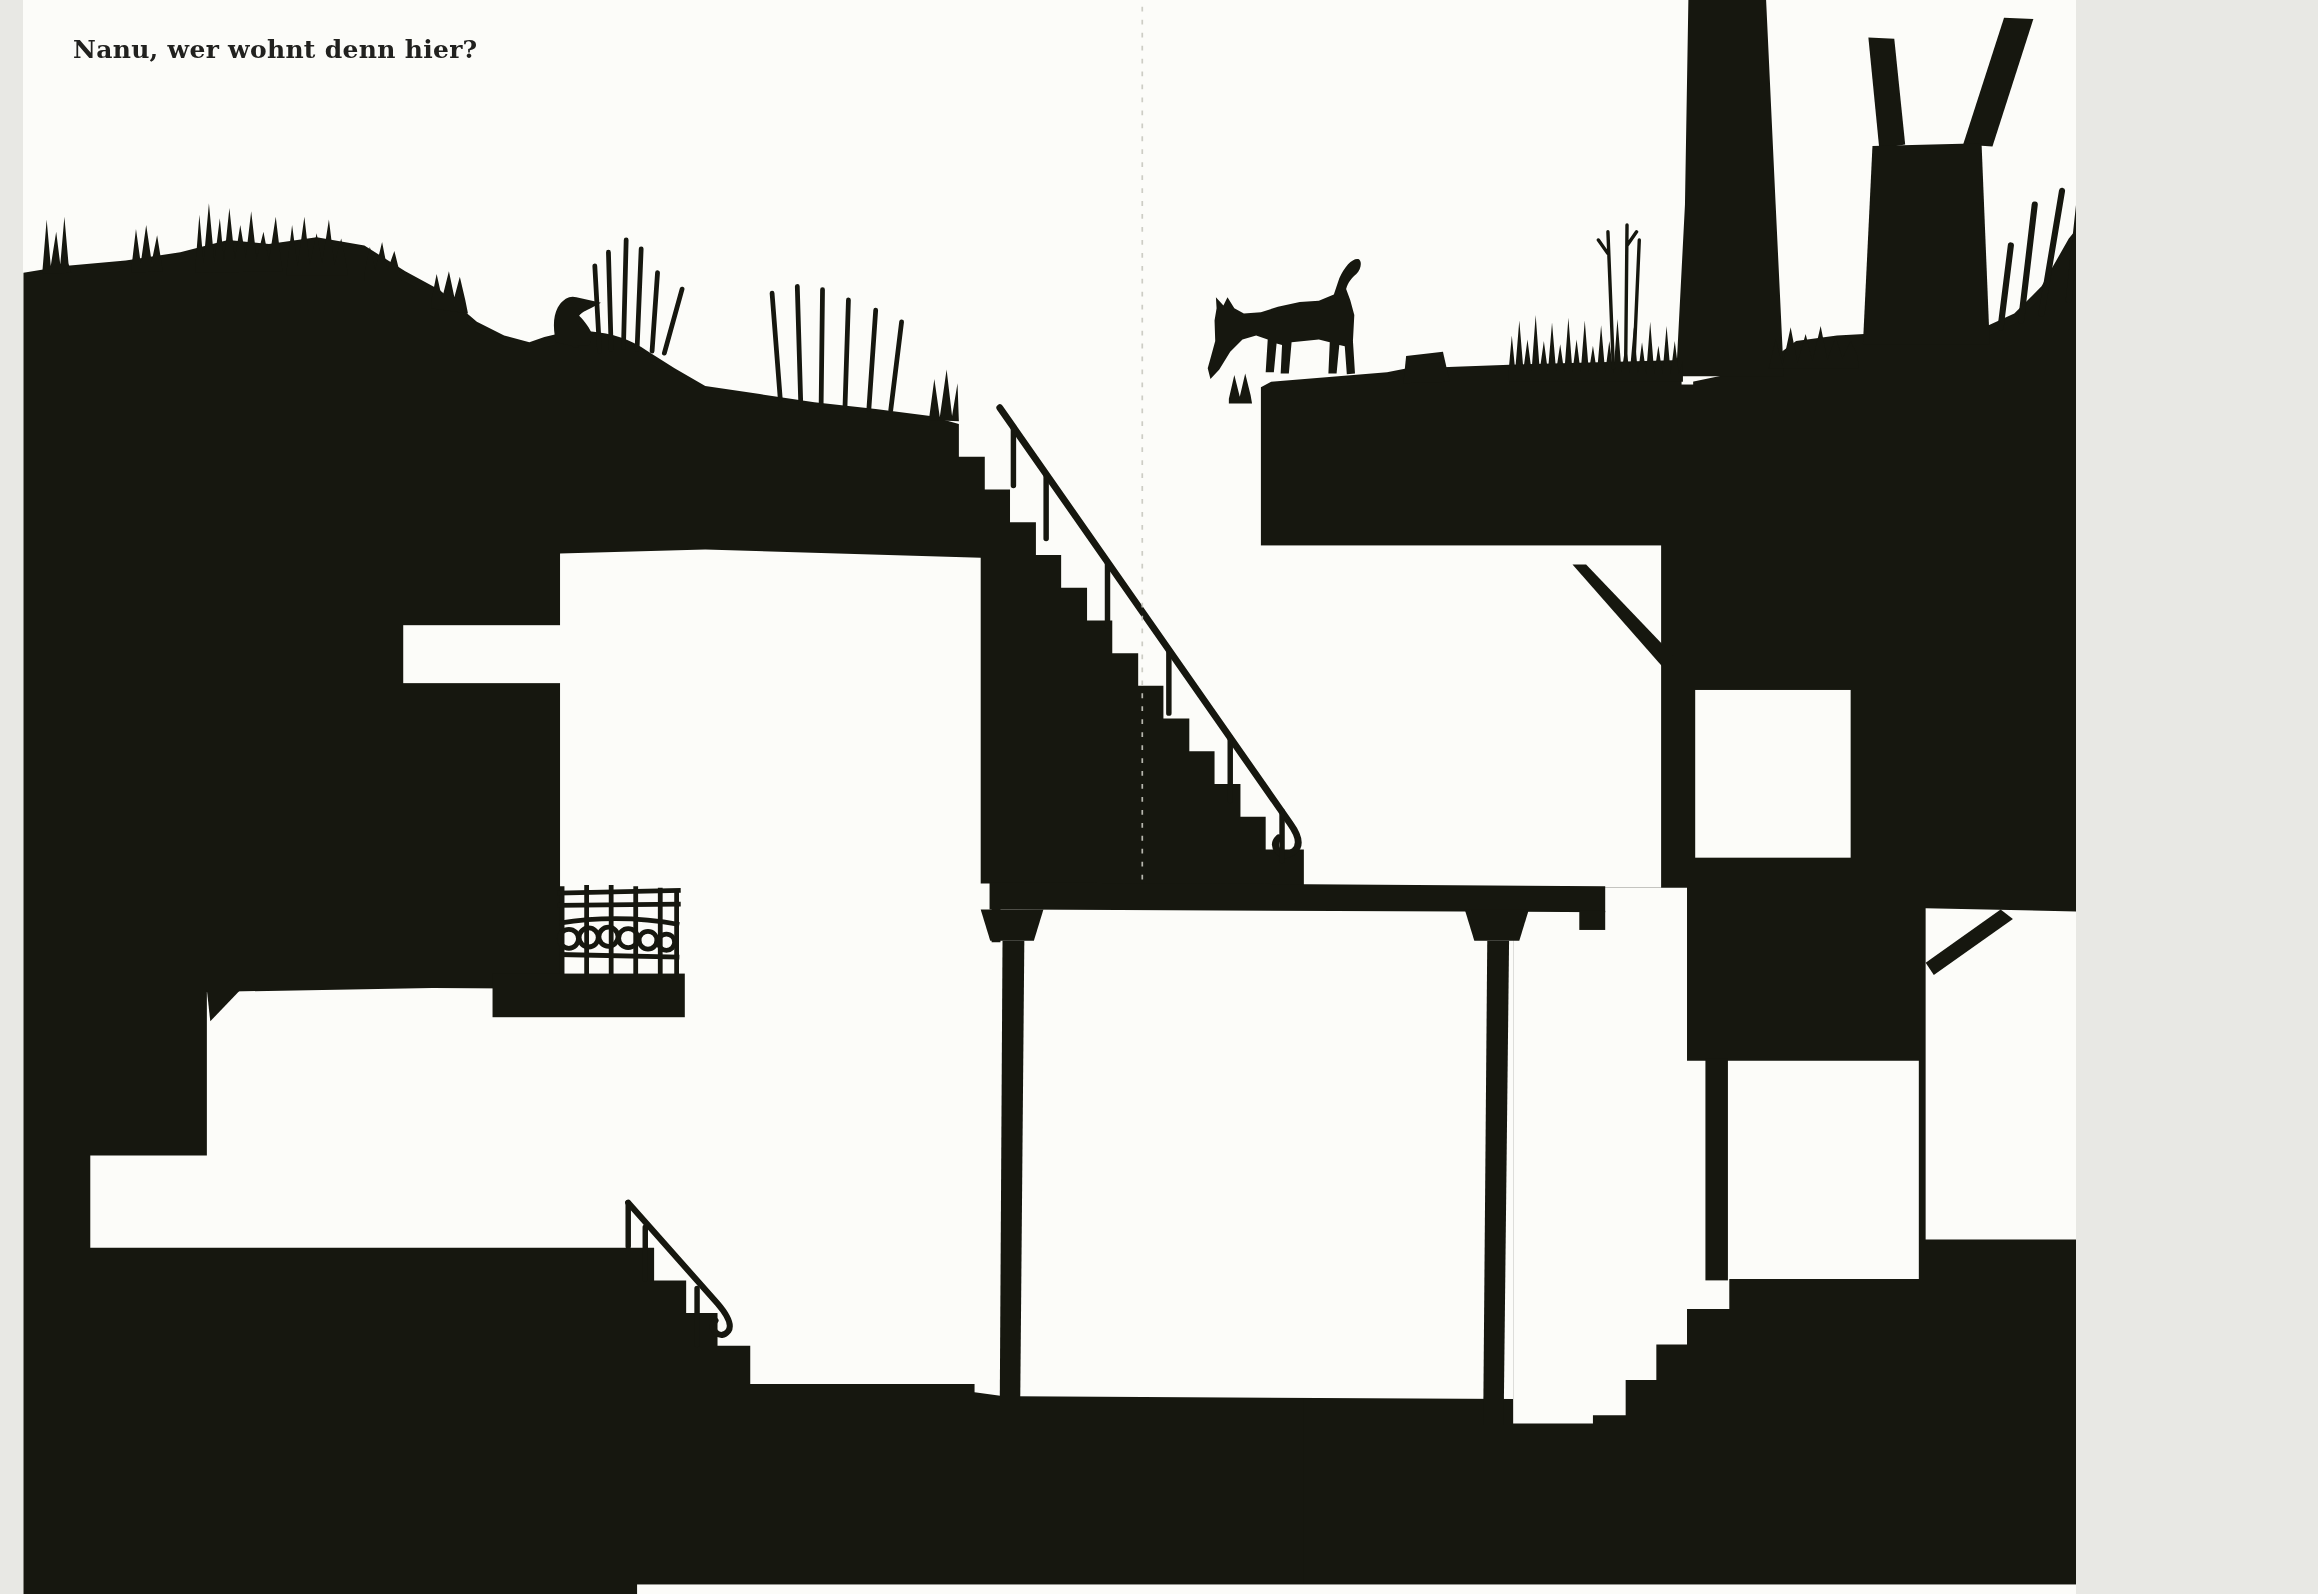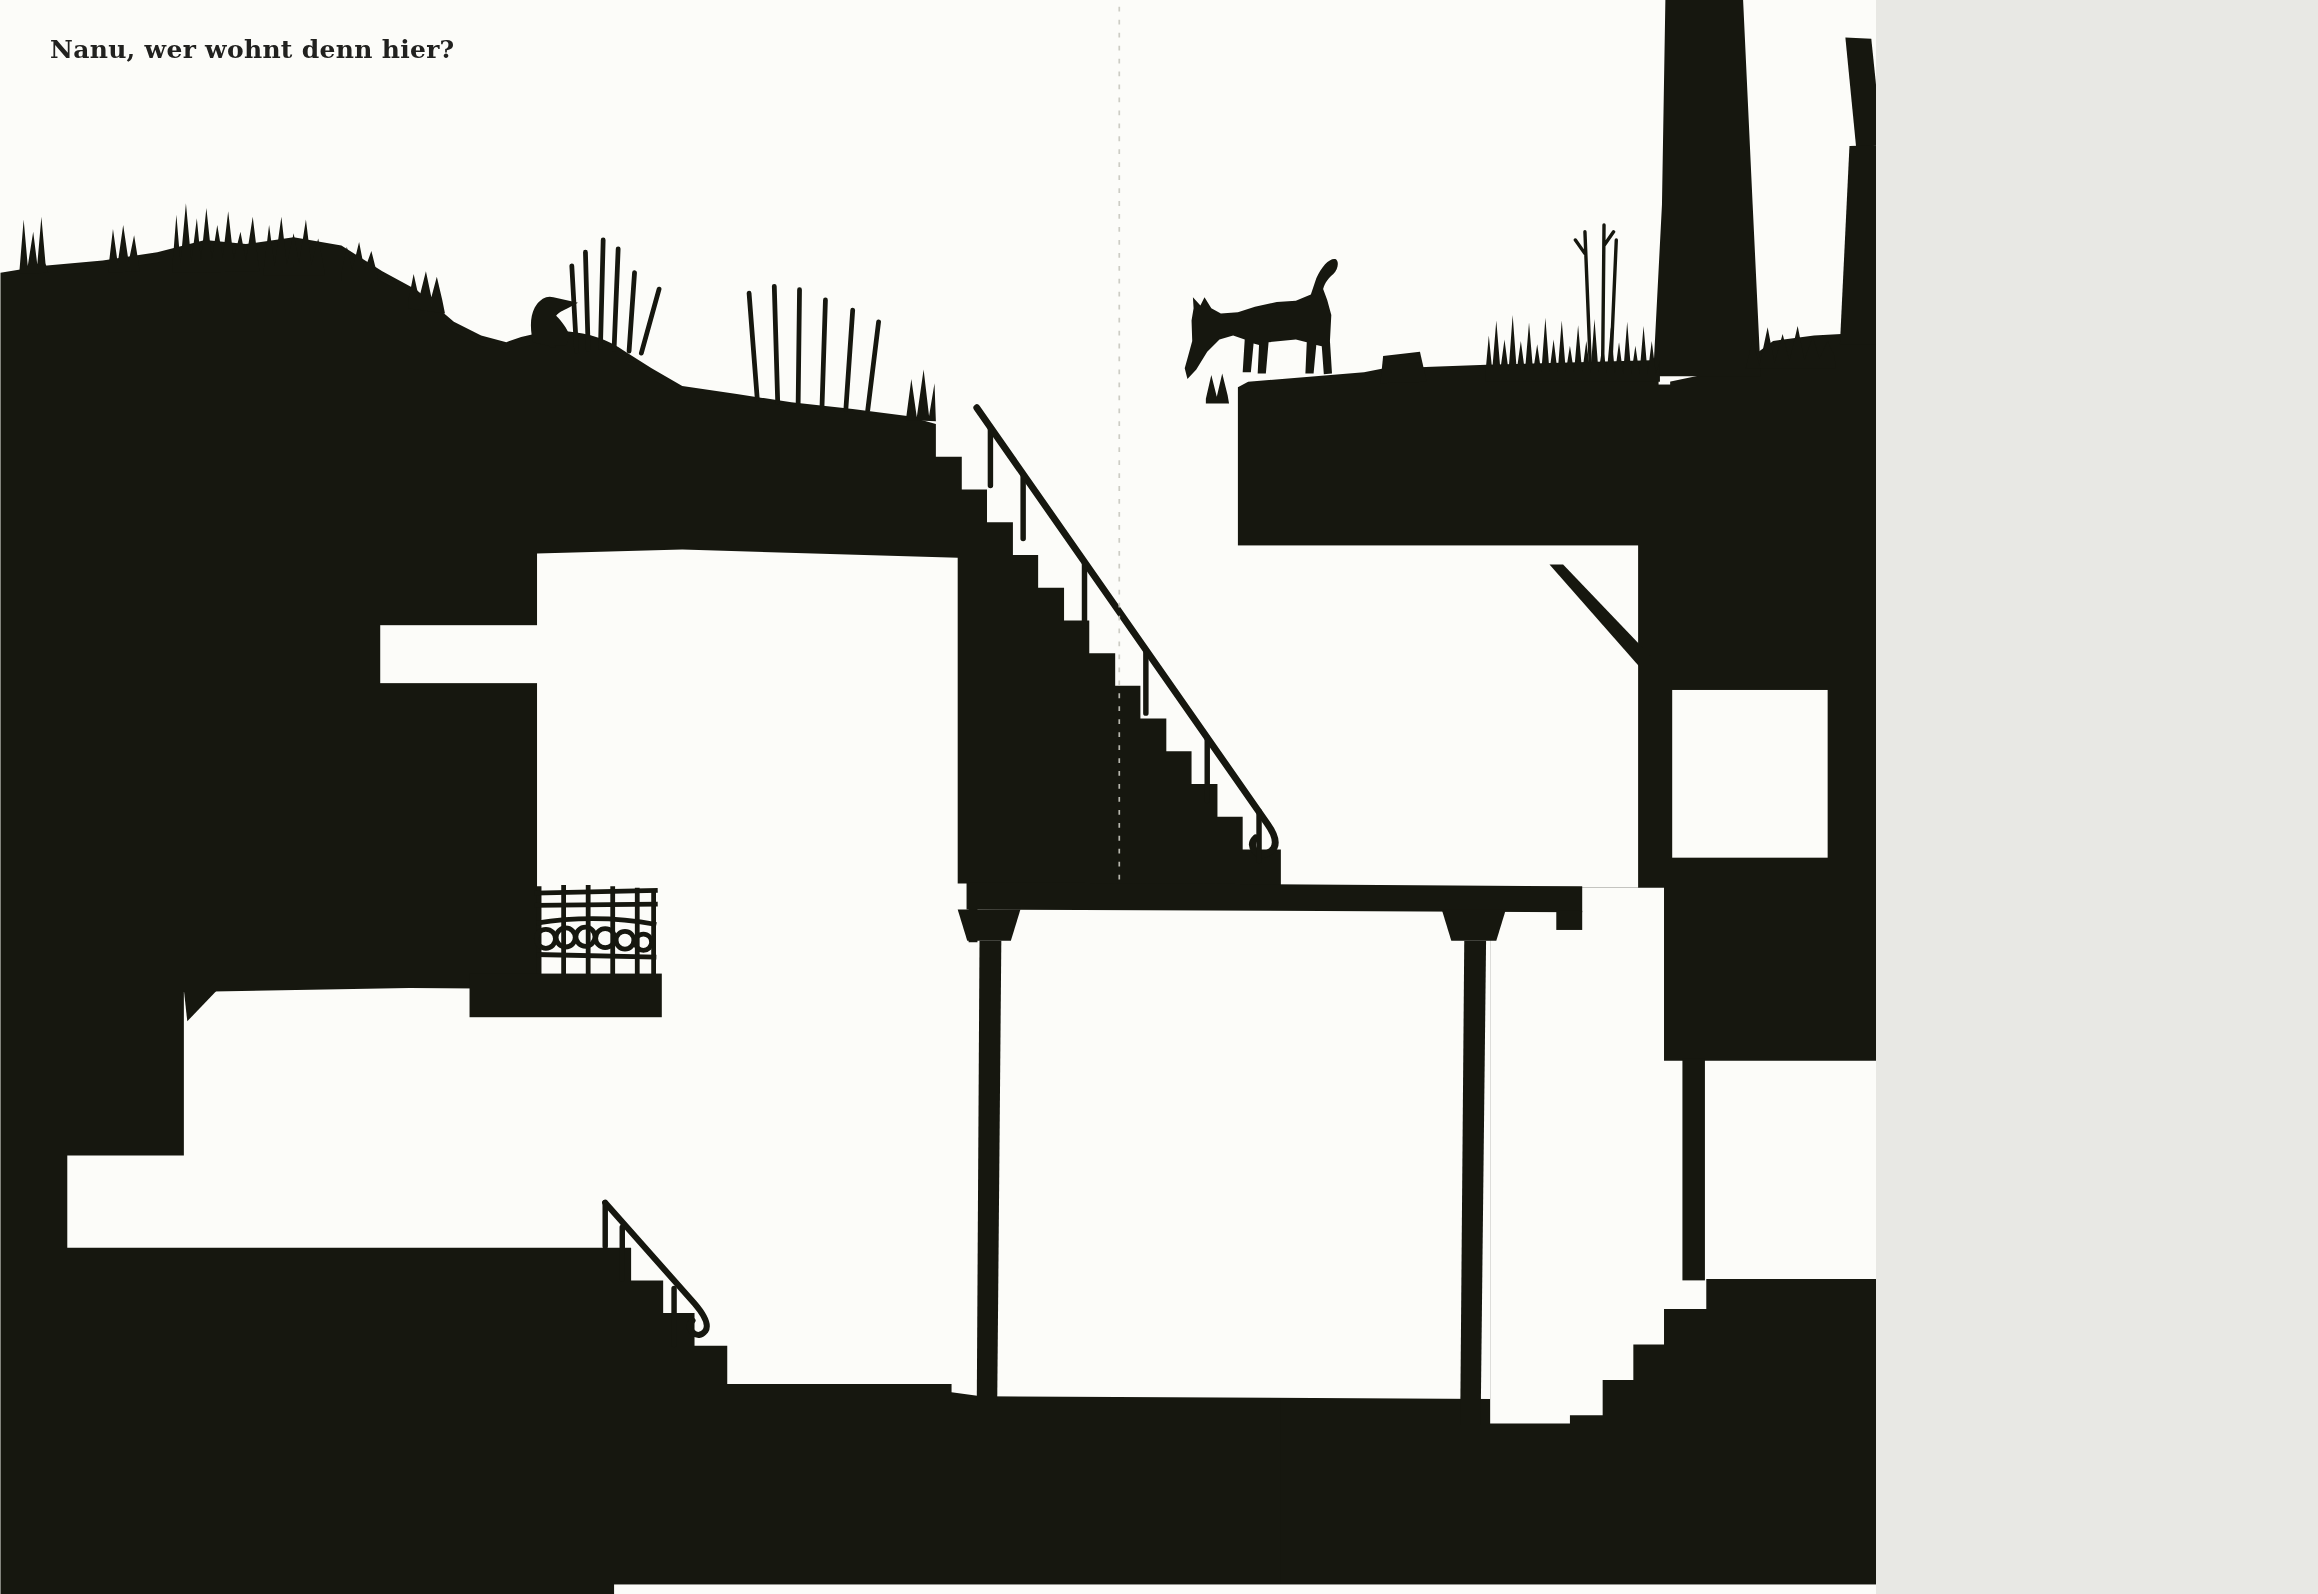--- a/index.html
+++ b/index.html
@@ -1,17 +1,17 @@
 <!DOCTYPE html>
 <html style="font-size:11px"><head>
 <meta charset="utf-8">
 <style>
   html,body{margin:0;padding:0;background:#e8e8e4;}
-  .page{position:relative;width:1876px;height:1594px;background:#fcfcf9;overflow:hidden;
-        font-family:"DejaVu Serif","Liberation Serif",serif;}
+  .page{position:relative;width:2053px;height:1594px;background:#fcfcf9;overflow:hidden;
+        font-family:"DejaVu Serif","Liberation Serif",serif;margin-left:23px;}
   .caption{position:absolute;left:50px;top:35px;font-size:25px;font-weight:600;
            color:#21211f;letter-spacing:0.3px;}
   svg{position:absolute;left:0;top:0;}
 </style>
 </head>
 <body>
 
 <div class="page">
 
   <div class="caption">Nanu, wer wohnt denn hier?</div>

